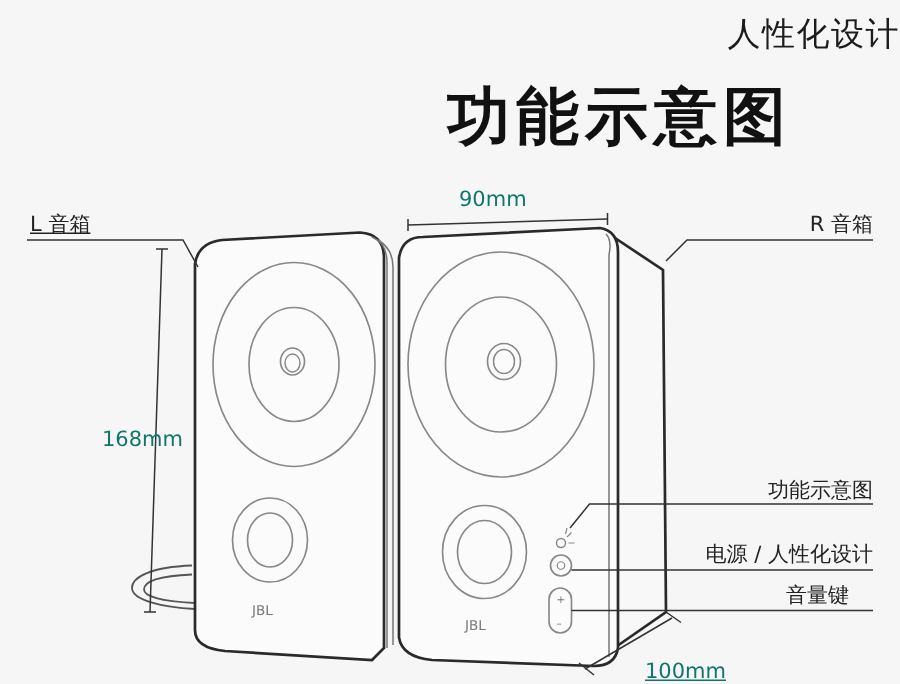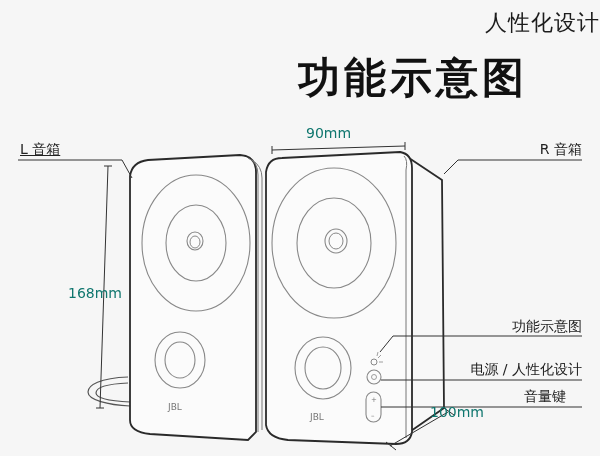--- a/index.html
+++ b/index.html
@@ -72,16 +72,16 @@
     <path d="M104 166 L112 166 M96 408 L104 408"></path>
     <path d="M390 446 L448 412"></path>
     <path d="M386 442 L396 450 M444 408 L454 415"></path>
   </g>
 </svg>
 
 <div class="lbl" style="left:20px; top:141px;text-decoration:underline;">L 音箱</div>
 <div class="lbl" style="right:18px; top:141px;margin-left:19px;">R 音箱</div>
 <div class="dim" style="left:306px; top:125px;">90mm</div>
 <div class="dim" style="left:44px; top:285px;margin-left:24px;">168mm</div>
-<div class="dim" style="left:430px; top:404px;">100mm</div>
+<div class="dim" style="left:430px; top:440px;text-decoration:underline;">100mm</div>
 <div class="lbl" style="right:18px; top:318px;">功能示意图</div>
 <div class="lbl" style="right:18px; top:361px;">电源 / 人性化设计</div>
 <div class="lbl" style="right:34px; top:388px;">音量键</div>
 
 </body></html>

